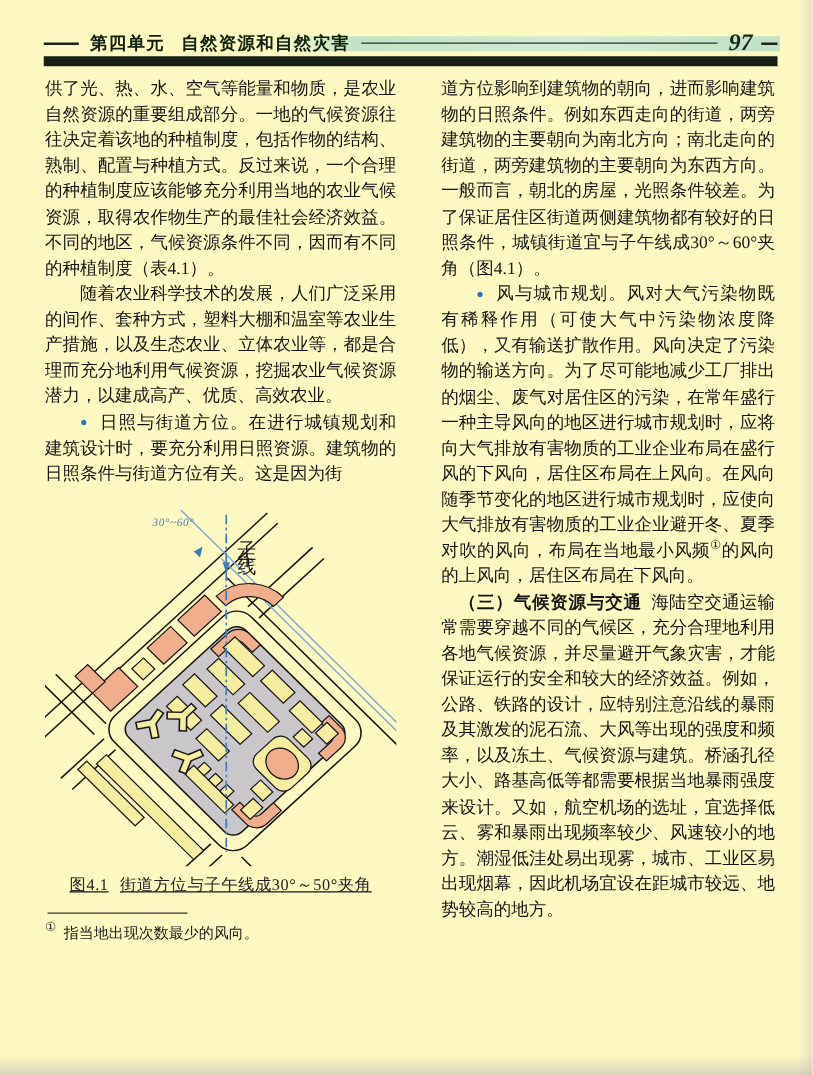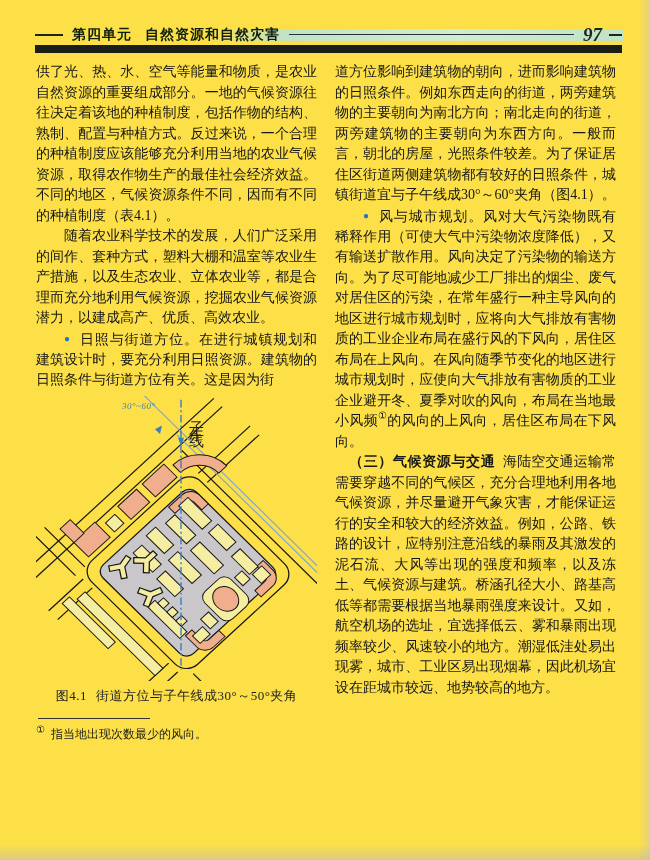--- a/index.html
+++ b/index.html
@@ -1,48 +1,48 @@
 <!DOCTYPE html>
 <html><head>
 <meta charset="utf-8">
 <style>
   html,body{margin:0;padding:0;}
   body{width:650px;height:860px;background:#efede9;font-family:"Liberation Serif","DejaVu Serif",serif;}
-  .page{position:relative;width:650px;height:860px;background:#fde047;overflow:hidden;}
+  .page{position:relative;width:650px;height:860px;background:#fef9c3;overflow:hidden;}
   .page::after{content:"";position:absolute;left:0;right:0;bottom:0;height:16px;
     background:linear-gradient(to bottom,rgba(200,195,188,0),rgba(190,185,178,.55));pointer-events:none;}
   .page::before{content:"";position:absolute;top:0;bottom:0;right:0;width:12px;
     background:linear-gradient(to left,rgba(200,195,188,.45),rgba(200,195,188,0));pointer-events:none;}
 
   
   .hdr{position:relative;margin:27px 28px 0 35px;height:15px;display:flex;align-items:center;}
   .hdr .band{position:absolute;left:175px;right:-2px;top:2px;height:12px;z-index:0;
     background:linear-gradient(to right,rgba(197,228,199,0),#c2e3c5 18%,#d2ebd4 60%,#c2e3c5 95%);}
   .hdr>*{position:relative;z-index:1;}
   .dash{height:2px;background:#1c241c;}
   .dash.l{width:28px;margin-right:9px;}
   .dash.r{width:13px;margin-left:7px;}
   .hdr .unit,.hdr .htitle{font-weight:bold;font-size:14px;color:#10200f;letter-spacing:1px;white-space:nowrap;}
   .hdr .unit{margin-right:13px;}
   .hdr .rule{flex:1;height:1.6px;background:#2a332a;margin:0 9px;}
   .hdr .pnum{font-weight:bold;font-style:italic;font-size:19px;color:#1a241a;}
   .bar{margin:3px 28px 0 35px;height:8px;background:#171f17;}
 
   
-  .cols{display:flex;gap:18px;margin:9px 30px 0 36px;}
+  .cols{display:flex;gap:36px;margin:9px 30px 0 36px;}
   .col{width:281px;font-size:14px;line-height:20.5px;text-align:justify;color:#161616;}
   .col p{margin:0;}
   .ind{text-indent:2em;}
   .secp{text-indent:1em;}
   .secp .h{font-weight:bold;letter-spacing:.5px;margin-right:.55em;}
   .bullet{color:#2f72bc;font-size:10px;margin-right:9px;vertical-align:1.5px;}
   sup{font-size:10px;line-height:0;}
 
   
-  figure.fig{margin:5px 0 0 0;position:relative;width:281px;}
+  figure.fig{margin:17px 0 0 0;position:relative;width:281px;text-decoration:underline;}
   .figbox{position:relative;width:281px;height:285px;}
   .angle-label{position:absolute;left:86px;top:0px;font-size:9px;font-style:italic;color:#3e7dc0;letter-spacing:.5px;}
   .meridian-label{position:absolute;left:150px;top:13px;writing-mode:vertical-rl;font-size:15px;
     letter-spacing:6px;color:#1d1d1d;}
   figcaption{margin-top:5px;text-align:center;font-size:13px;color:#222;letter-spacing:.5px;}
   figcaption .fl{margin-right:.7em;}
 
   svg .st{stroke:#161616;stroke-width:1.25;fill:none;}
   svg .yl{fill:#f5eda1;stroke:#161616;stroke-width:1;}
   svg .or{fill:#f1ae8c;stroke:#161616;stroke-width:1;}

